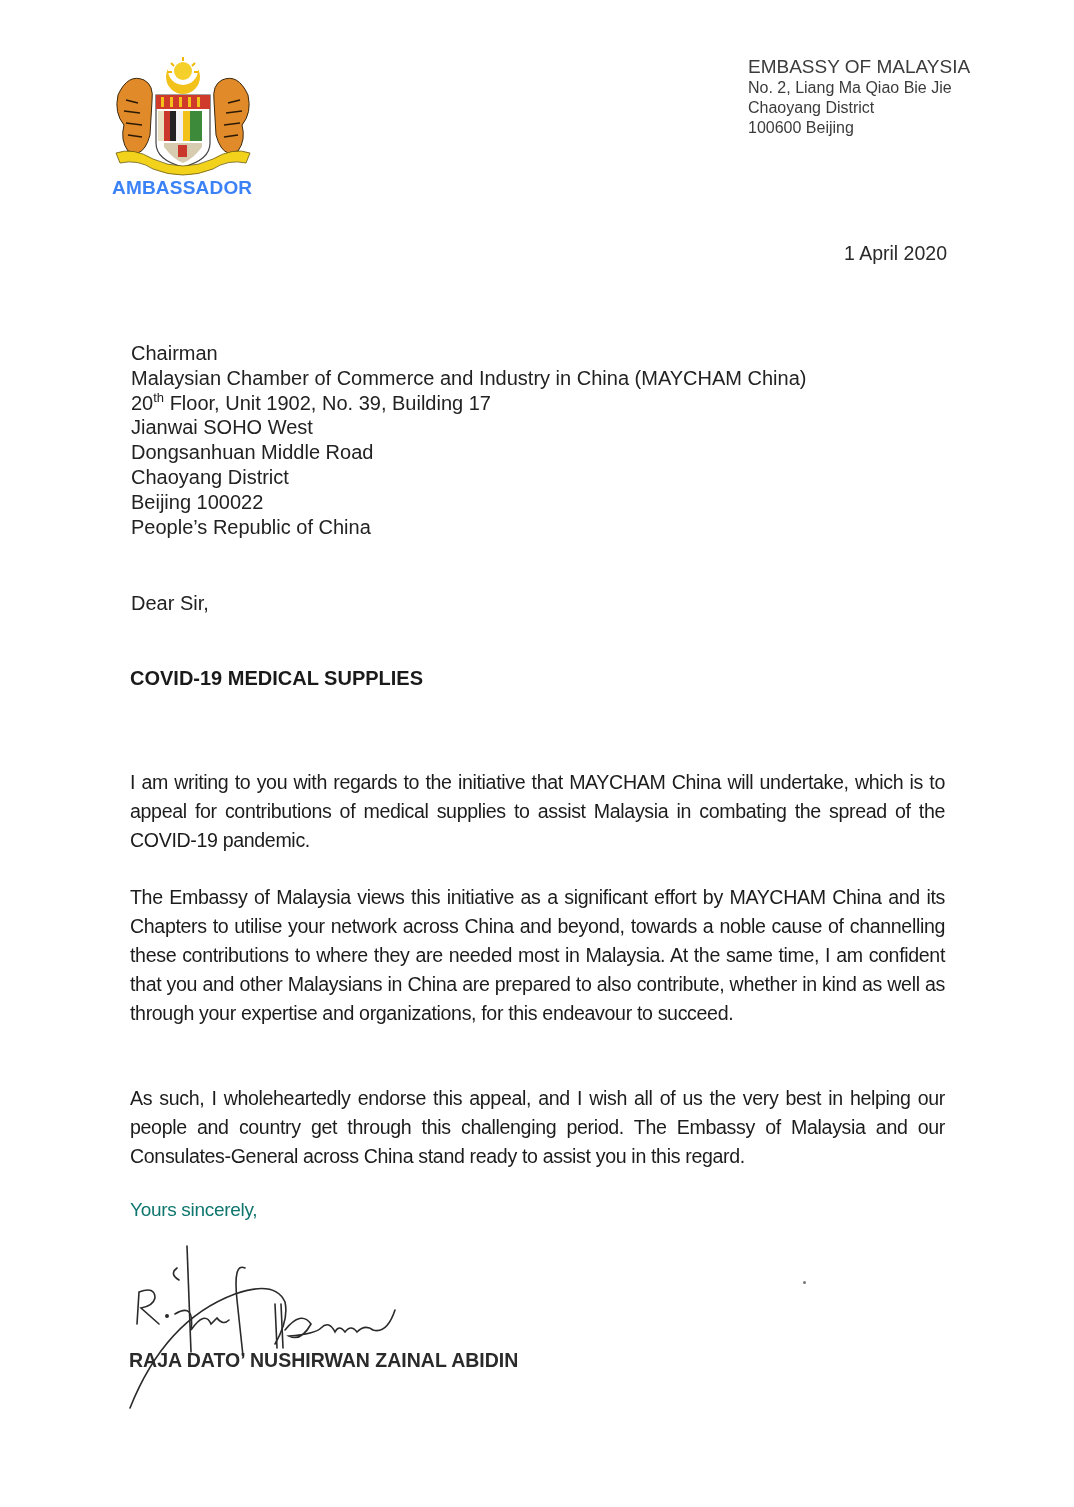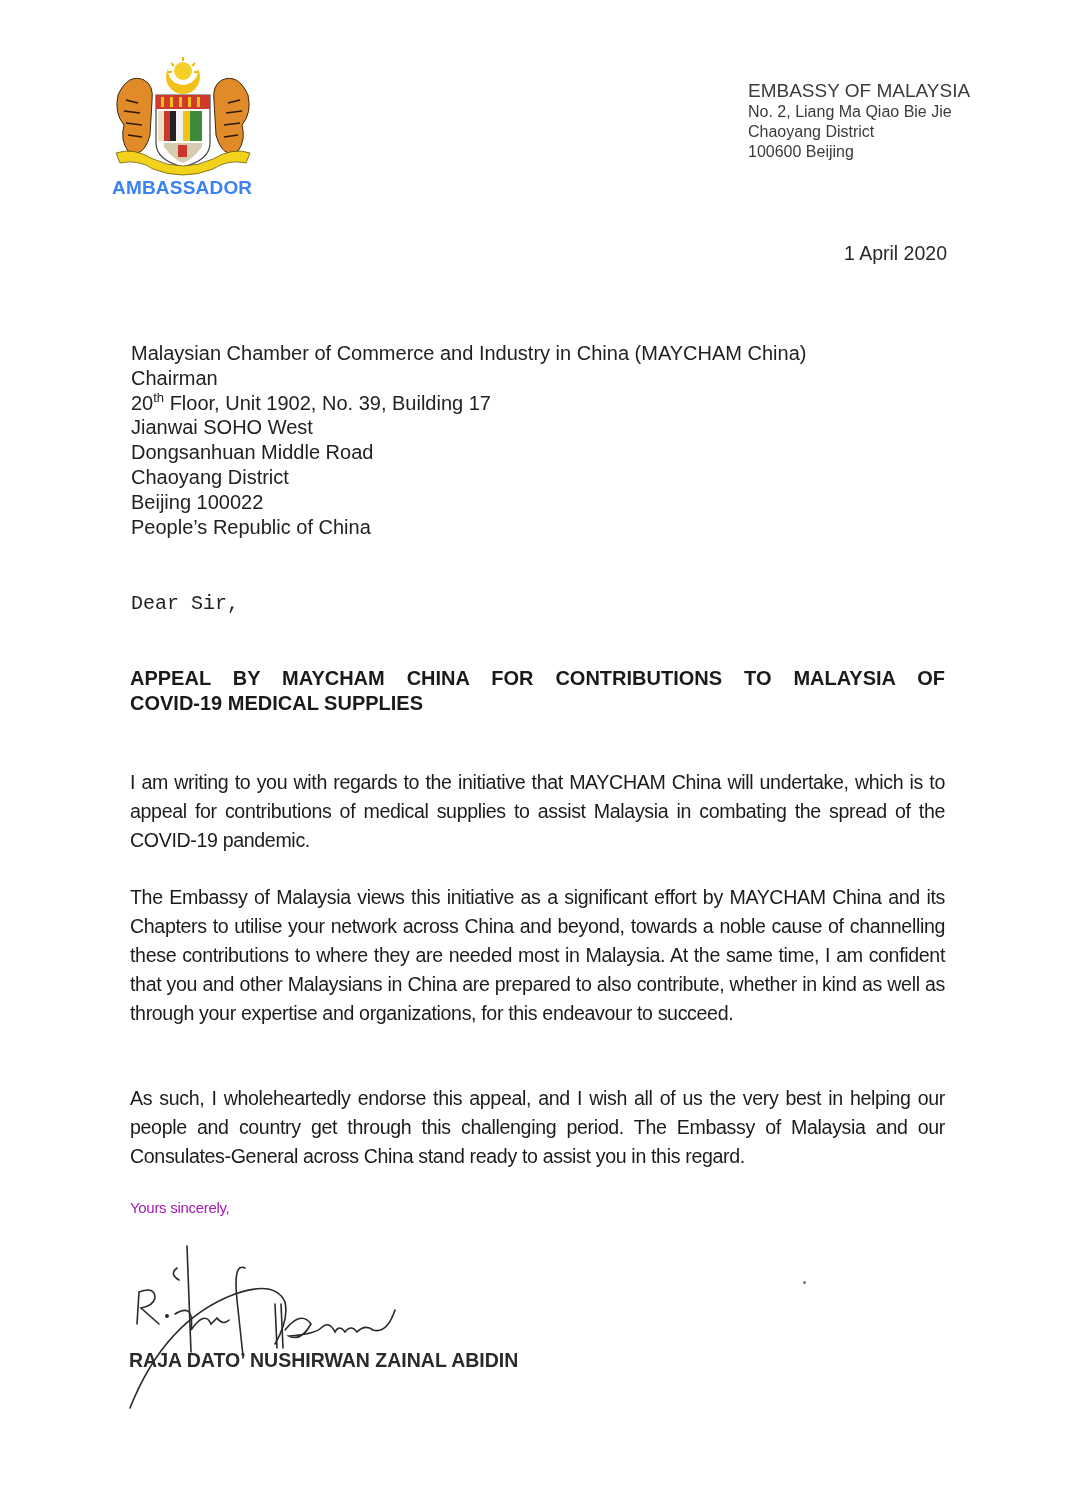--- a/index.html
+++ b/index.html
@@ -1,34 +1,34 @@
 <!DOCTYPE html>
 <html><head>
 <meta charset="utf-8">
 <style>
   html, body { margin: 0; padding: 0; background: #ffffff; }
   body { width: 1074px; height: 1507px; position: relative; overflow: hidden; color: #1f1f1f; font-family: "Liberation Sans", sans-serif; }
   .crest { position: absolute; left: 108px; top: 55px; width: 150px; height: 125px; }
   .ambassador { position: absolute; left: 112px; top: 177px; font-weight: bold; font-size: 19px; color: #3b82f6; letter-spacing: 0.2px; }
-  .embassy-block { position: absolute; left: 748px; top: 80px; color: #3b3b3b; }
+  .embassy-block { position: absolute; left: 748px; top: 56px; color: #3b3b3b; }
   .embassy-name { font-size: 19px; line-height: 22px; }
   .addr-line { font-size: 16px; line-height: 20px; }
   .contact { margin-top: 6px; }
   .contact-line { font-size: 16px; line-height: 20px; white-space: pre; }
   .date { position: absolute; right: 127px; top: 242px; font-size: 19.5px; color: #2a2a2a; }
   .recipient { position: absolute; left: 131px; top: 341px; font-size: 20px; line-height: 24.8px; color: #222; }
   .recipient sup { font-size: 13px; vertical-align: 8px; line-height: 0; }
-  .salutation { position: absolute; left: 131px; top: 592px; font-size: 20px; color: #222; font-family: Liberation Mono, monospace; }
+  .salutation { position: absolute; left: 131px; top: 592px; font-size: 20px; color: #222; }
   .subject { position: absolute; left: 130px; top: 666px; width: 815px; font-family: "Liberation Sans Narrow", "Liberation Sans", sans-serif; font-weight: bold; font-size: 20px; line-height: 25px; text-align: justify; text-align-last: left; color: #1a1a1a; }
   .subject span { display: block; }
   .para { position: absolute; left: 130px; width: 815px; font-size: 19.6px; line-height: 29px; text-align: justify; color: #1c1c1c; letter-spacing: -0.35px; transform-origin: left top; margin-top: 28px; }
   .p1 { top: 740px; }
   .p2 { top: 855px; }
   .p3 { top: 1056px; }
-  .closing { position: absolute; left: 130px; top: 1199px; font-size: 15px; letter-spacing: -0.3px; color: #a21caf; }
+  .closing { position: absolute; left: 130px; top: 1199px; font-size: 19px; letter-spacing: -0.3px; color: #0f766e; }
   .signature { position: absolute; left: 125px; top: 1240px; width: 360px; height: 170px; }
   .signer { position: absolute; left: 129px; top: 1349px; font-weight: bold; font-size: 19.5px; color: #2a2a2a; text-align: center; }
   .speck { position: absolute; width: 3px; height: 3px; border-radius: 50%; background: #777; }
 </style>
 </head>
 <body>
 
 <div class="crest">
   <svg width="150" height="125" viewBox="0 0 150 125">
 
@@ -84,34 +84,33 @@
 <div class="embassy-block">
   <div class="embassy-name">EMBASSY OF MALAYSIA</div>
   <div class="addr-line">No. 2, Liang Ma Qiao Bie Jie</div>
   <div class="addr-line">Chaoyang District</div>
   <div class="addr-line">100600 Beijing</div>
 </div>
 
 <div class="date">1 April 2020</div>
 
 <div class="recipient">
+  <div>Chairman</div>
   <div>Malaysian Chamber of Commerce and Industry in China (MAYCHAM China)</div>
-  <div>Chairman</div>
   <div><span>20</span><sup>th</sup><span> Floor, Unit 1902, No. 39, Building 17</span></div>
   <div>Jianwai SOHO West</div>
   <div>Dongsanhuan Middle Road</div>
   <div>Chaoyang District</div>
   <div>Beijing 100022</div>
   <div>People’s Republic of China</div>
 </div>
 
 <div class="salutation">Dear Sir,</div>
 
 <div class="subject">
-  <span style="text-align:justify;text-align-last:justify;">APPEAL BY MAYCHAM CHINA FOR CONTRIBUTIONS TO MALAYSIA OF</span>
   <span>COVID-19 MEDICAL SUPPLIES</span>
 </div>
 
 <div class="para p1">I am writing to you with regards to the initiative that MAYCHAM China will undertake, which is to appeal for contributions of medical supplies to assist Malaysia in combating the spread of the COVID-19 pandemic.</div>
 <div class="para p2">The Embassy of Malaysia views this initiative as a significant effort by MAYCHAM China and its Chapters to utilise your network across China and beyond, towards a noble cause of channelling these contributions to where they are needed most in Malaysia. At the same time, I am confident that you and other Malaysians in China are prepared to also contribute, whether in kind as well as through your expertise and organizations, for this endeavour to succeed.</div>
 <div class="para p3">As such, I wholeheartedly endorse this appeal, and I wish all of us the very best in helping our people and country get through this challenging period. The Embassy of Malaysia and our Consulates-General across China stand ready to assist you in this regard.</div>
 
 <div class="closing">Yours sincerely,</div>
 
 <div class="signature">

